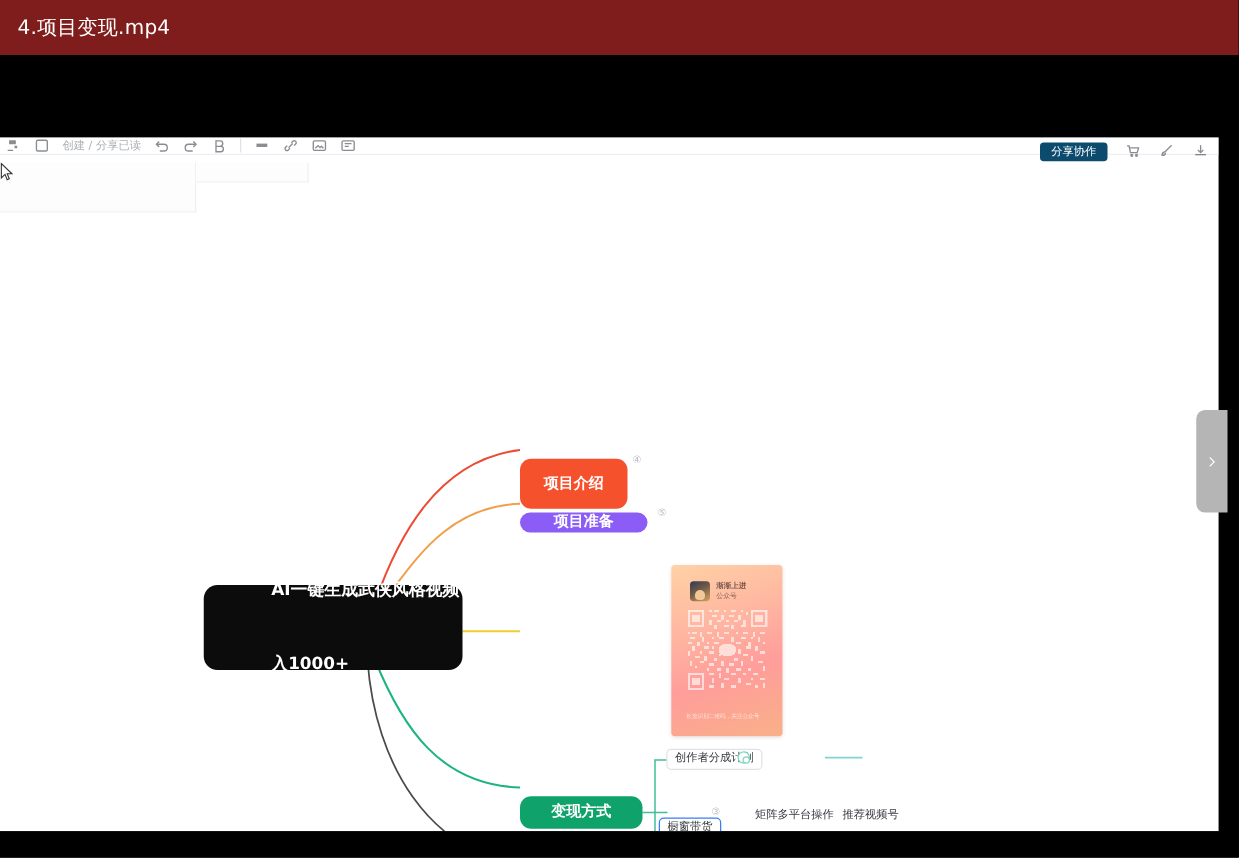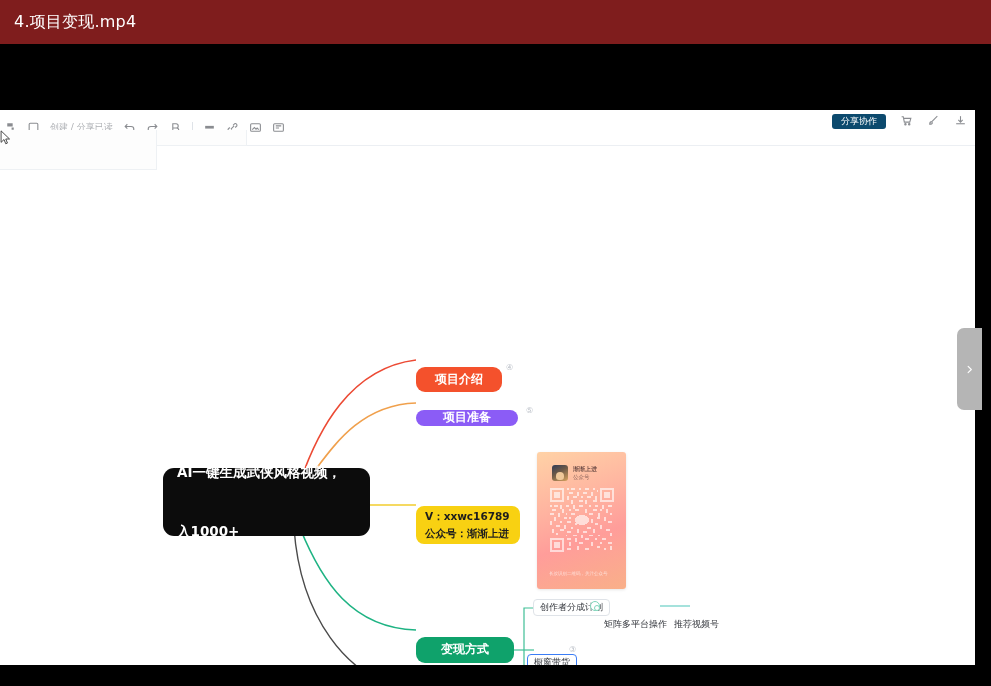--- a/index.html
+++ b/index.html
@@ -28,21 +28,21 @@
   }
 
   
   .viewport {
     position: absolute; left: 0; top: 110px; width: 975px; height: 555px;
     background: #ffffff; overflow: hidden;
   }
 
   
   .toolbar {
-    position: absolute; left: 0; top: 0; width: 975px; height: 36px;
+    position: absolute; left: 0; top: 0; width: 975px; height: 14px;
     background: #ffffff; border-bottom: 1px solid #eceff3;
     display: flex; align-items: center;
   }
   .tb-left { display: flex; align-items: center; gap: 10px; padding-left: 4px; }
   .tb-right {
     position: absolute; right: 8px; top: 0; height: 20px;
     display: flex; align-items: center; gap: 14px;
   }
   .tb-ico {
     width: 13px; height: 13px; opacity: .55;
@@ -79,23 +79,23 @@
     justify-content: center; border-radius: 9px;
     font-weight: bold; white-space: pre; line-height: 1.45;
   }
 
   .node-root {
     left: 163px; top: 338px; width: 207px; height: 68px;
     background: #0c0c0c; color: #ffffff; font-size: 13.5px;
     border-radius: 11px; padding: 0 14px;
     align-items: center; justify-content: flex-start; text-align: left;
   }
-  .node-root span { display: block; }
-
-  .node-intro  { left: 416px; top: 237px; width: 86px; height: 25px;
+  .node-root span { display: block; margin-left: 40px; }
+
+  .node-intro  { left: 416px; top: 237px; width: 86px; height: 40px;
                  background: #f4512c; color: #fff; font-size: 12px; }
   .node-prep   { left: 416px; top: 280px; width: 102px; height: 16px;
                  background: #8b5cf6; color: #fff; font-size: 12px; }
   .node-wechat { left: 416px; top: 376px; width: 104px; height: 38px;
                  background: #f8d112; color: #1d1d1d; font-size: 10.5px;
                  border-radius: 8px; flex-direction: column; gap: 1px;
                  align-items: flex-start; padding-left: 9px; }
   .node-money  { left: 416px; top: 507px; width: 98px; height: 26px;
                  background: #0fa26b; color: #ffffff; font-size: 12px; }
 
@@ -105,21 +105,21 @@
     white-space: nowrap; line-height: 1;
   }
   .leaf-box {
     border: 1px solid #dfe3e8; border-radius: 4px;
     background: #ffffff; padding: 3px 6px;
   }
   .leaf-sel {
     border: 1.5px solid #3b7df6; border-radius: 4px;
     background: #ffffff; padding: 3px 6px;
   }
-  .leaf-plain { background: transparent; padding: 0; }
+  .leaf-plain { background: transparent; padding: 0; margin-top: 28px; }
 
   .badge {
     position: absolute; font-size: 8px; color: #b9bec6;
     line-height: 1; white-space: nowrap;
   }
   .badge-ring {
     position: absolute; width: 10px; height: 10px;
     border: 1px solid #7fd6bb; border-radius: 50%;
     background: #fff;
   }
@@ -310,24 +310,20 @@
           <span>入1000+</span>
         </div>
       </div>
 
       <div class="node node-intro">项目介绍</div>
       <div class="badge" style="left:506px; top:234px;">④</div>
 
       <div class="node node-prep">项目准备</div>
       <div class="badge" style="left:526px; top:277px;">⑤</div>
 
-      <div class="node node-wechat">
-        <span>V：xxwc16789</span>
-        <span>公众号：渐渐上进</span>
-      </div>
 
       <div class="node node-money">变现方式</div>
 
       <div class="leaf leaf-box" style="left:533px; top:469px;">创作者分成计划</div>
 
       <div class="leaf leaf-sel" style="left:527px; top:524px;">橱窗带货</div>
       <div class="badge" style="left:569px; top:516px;">③</div>
 
       <span class="badge-ring" style="left:590px; top:471px;"></span>
       <div class="leaf leaf-plain" style="left:604px; top:490px;">矩阵多平台操作</div>

